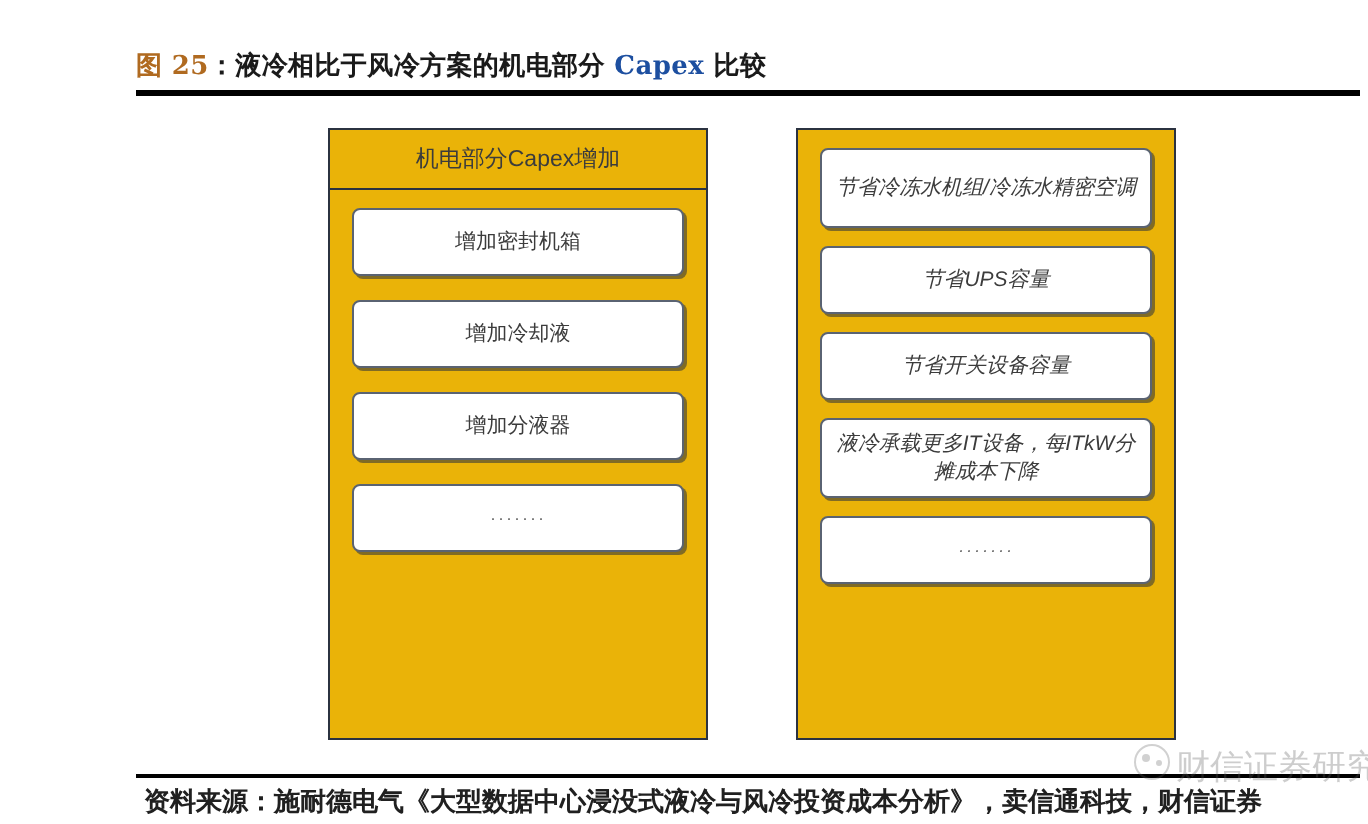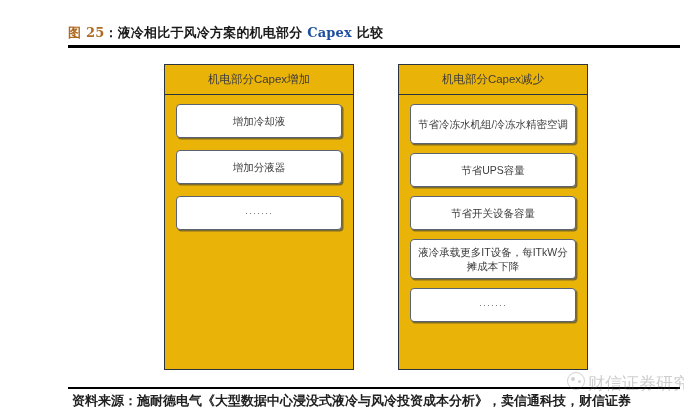--- a/index.html
+++ b/index.html
@@ -126,21 +126,21 @@
   .node:last-child { margin-bottom: 0; }
   .node.two-line { min-height: 40px; }
   .node.dots {
     letter-spacing: 1px;
     color: #6a6a6a;
     font-size: 9px;
   }
 
   
   .col-left  .node { margin-bottom: 12px; }
-  .col-right .node { margin-bottom: 9px; }
+  .col-right .node { margin-bottom: 9px; font-style: italic; }
 
   
   .source {
     position: absolute;
     left: 40px;
     top: 380px;
     font-family: "DejaVu Serif", "Liberation Serif", serif;
     font-weight: bold;
     font-size: 13px;
     color: #202020;
@@ -191,28 +191,28 @@
 <div class="figure">
 
   <div class="title-row">
     <span class="title-text"><span class="title-num">图 25</span><span>：</span><span>液冷相比于风冷方案的机电部分 </span><span class="title-en">Capex</span><span> 比较</span></span>
   </div>
   <div class="rule-top"></div>
 
   <div class="col col-left">
     <div class="col-head">机电部分Capex增加</div>
     <div class="col-body">
+      <div class="node">增加密封机箱</div>
       <div class="node">增加冷却液</div>
       <div class="node">增加分液器</div>
       <div class="node dots">·······</div>
     </div>
   </div>
 
   <div class="col col-right">
-    <div class="col-head">机电部分Capex减少</div>
     <div class="col-body">
       <div class="node two-line">节省冷冻水机组/冷冻水精密空调</div>
       <div class="node">节省UPS容量</div>
       <div class="node">节省开关设备容量</div>
       <div class="node two-line">液冷承载更多IT设备，每ITkW分摊成本下降</div>
       <div class="node dots">·······</div>
     </div>
   </div>
 
   <div class="rule-bottom"></div>

